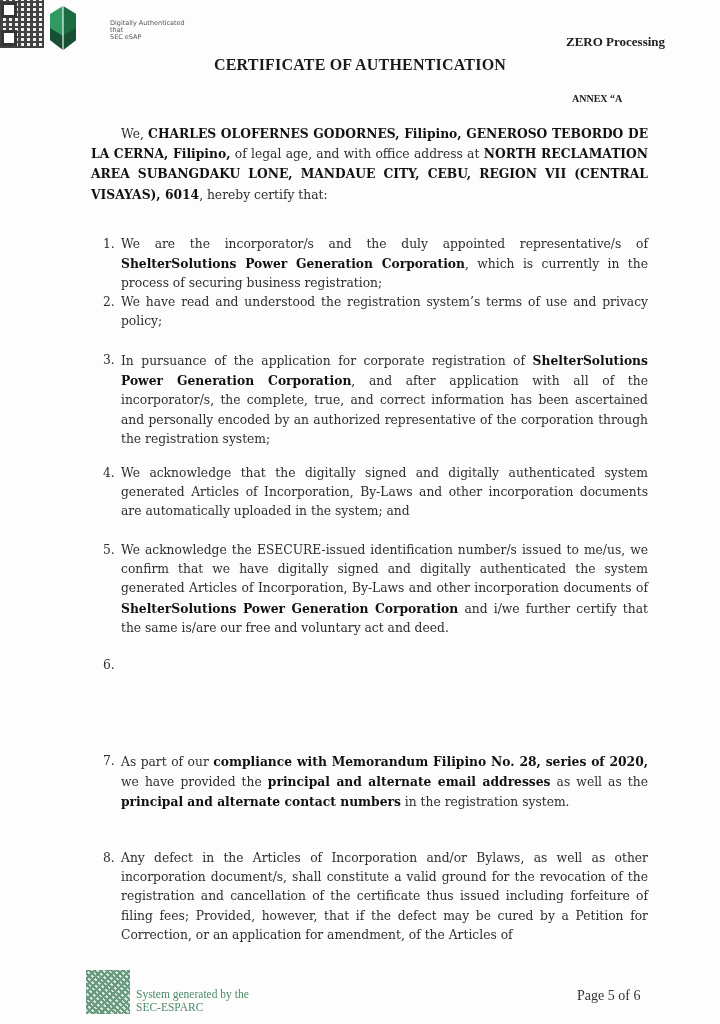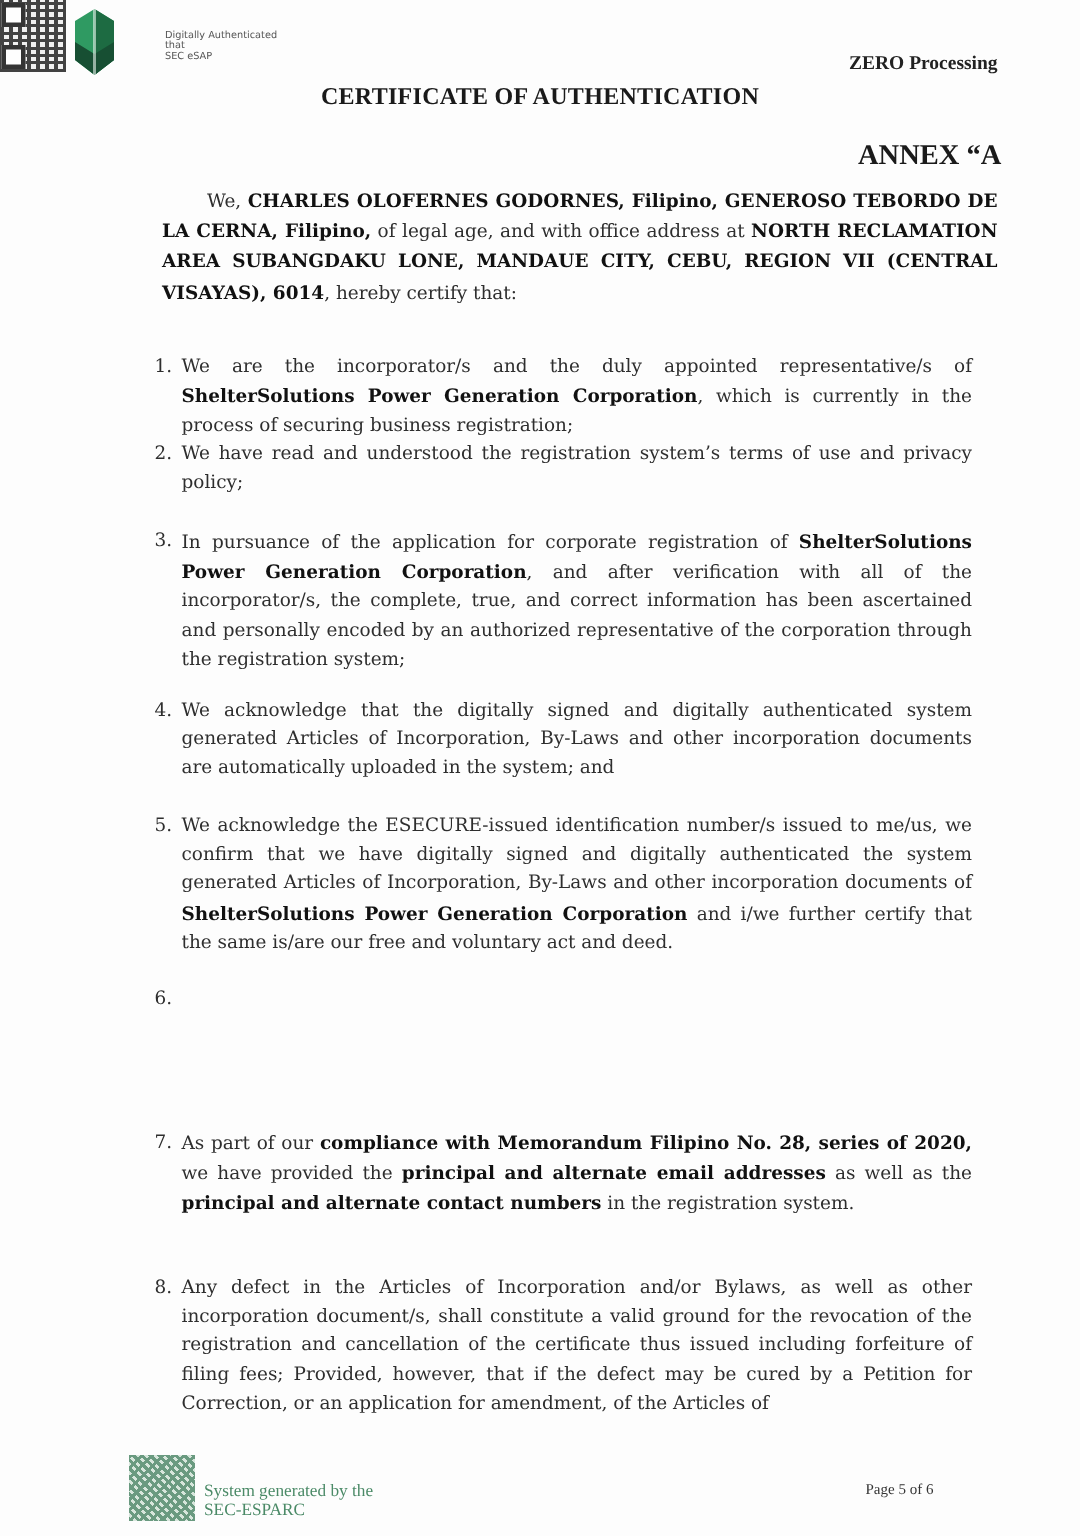--- a/index.html
+++ b/index.html
@@ -10,70 +10,70 @@
         repeating-linear-gradient(90deg, #222 0 3px, transparent 3px 6px),
         repeating-linear-gradient(0deg, #222 0 2px, transparent 2px 5px);
       background-color:#eee; opacity:.85; }
     .qr-top::before, .qr-top::after { content:""; position:absolute; width:10px; height:10px; border:3px solid #111; background:#fff; }
     .qr-top::before { left:1px; top:2px; }
     .qr-top::after { left:1px; bottom:2px; }
     .logo { position:absolute; left:50px; top:6px; width:26px; height:44px; }
     .auth-text { position:absolute; left:83px; top:20px; font-family:"DejaVu Sans", sans-serif; font-size:6.5px; line-height:7px; color:#555;margin-left:27px; }
     .zero { position:absolute; left:566px; top:34px; font-family:"Liberation Serif", serif; font-weight:bold; font-size:13px; color:#222; }
     .title { position:absolute; left:0; right:0; top:56px; text-align:center; font-family:"Liberation Serif", serif; font-weight:bold; font-size:16px; color:#1a1a1a; letter-spacing:.2px; }
-    .annex { position:absolute; left:572px; top:93px; font-family:"Liberation Serif", serif; font-weight:bold; font-size:19px; color:#1a1a1a; }
+    .annex { position:absolute; left:572px; top:93px; font-family:"Liberation Serif", serif; font-weight:bold; font-size:10px; color:#1a1a1a; }
     .body-text { position:absolute; left:121px; width:527px; font-size:12.3px; line-height:19.2px; text-align:justify; color:#2e2e2e; }
     .intro { top:124px; text-indent:30px; }
     b { color:#111; }
     .item { position:absolute; left:121px; width:527px; font-size:12.3px; line-height:19.2px; text-align:justify; color:#2e2e2e; }
     .num { position:absolute; left:-18px; top:0; }
     .footer-qr { position:absolute; left:86px; top:970px; width:44px; height:44px;
       background:
         repeating-linear-gradient(45deg, #6a9a80 0 2px, transparent 2px 4px),
         repeating-linear-gradient(-45deg, #6a9a80 0 2px, transparent 2px 5px);
       background-color:#d7e6dc; }
     .footer-text { position:absolute; left:136px; top:988px; font-family:"Liberation Serif", serif; font-size:11.5px; line-height:13px; color:#4b8a67; }
-    .page-num { position:absolute; left:577px; top:988px; font-family:"Liberation Serif", serif; font-size:10px; color:#333; }
+    .page-num { position:absolute; left:577px; top:988px; font-family:"Liberation Serif", serif; font-size:14px; color:#333; }
   </style>
 </head>
 <body>
 
 <div class="qr-top"></div>
 <svg class="logo" viewBox="0 0 26 44">
   <polygon points="13,0 26,8 26,34 13,44 0,34 0,8" fill="#2f9a62"></polygon>
   <polygon points="13,0 26,8 26,34 13,44" fill="#1d6b42"></polygon>
   <polygon points="0,22 13,30 26,22 26,34 13,44 0,34" fill="#174f33"></polygon>
   <rect x="12" y="0" width="2" height="44" fill="#eaf5ee" opacity=".6"></rect>
 </svg>
 <div class="auth-text">
   <div>Digitally Authenticated</div>
   <div>that</div>
   <div>SEC eSAP</div>
 </div>
 <div class="zero">ZERO Processing</div>
 <div class="title">CERTIFICATE OF AUTHENTICATION</div>
 <div class="annex">ANNEX “A</div>
 
-<div class="body-text intro" style="left:108px; width:557px;">
+<div class="body-text intro" style="left:91px; width:557px;">
   <span>We, </span><b>CHARLES OLOFERNES GODORNES, Filipino, GENEROSO TEBORDO DE LA CERNA, Filipino,</b><span> of legal age, and with office address at </span><b>NORTH RECLAMATION AREA SUBANGDAKU LONE, MANDAUE CITY, CEBU, REGION VII (CENTRAL VISAYAS), 6014</b><span>, hereby certify that:</span>
 </div>
 
 <div class="item" style="top:235px;">
   <span class="num">1.</span>
   <span>We are the incorporator/s and the duly appointed representative/s of </span><b>ShelterSolutions Power Generation Corporation</b><span>, which is currently in the process of securing business registration;</span>
 </div>
 
 <div class="item" style="top:293px;">
   <span class="num">2.</span>
   <span>We have read and understood the registration system’s terms of use and privacy policy;</span>
 </div>
 
 <div class="item" style="top:351px;">
   <span class="num">3.</span>
-  <span>In pursuance of the application for corporate registration of </span><b>ShelterSolutions Power Generation Corporation</b><span>, and after verification with all of the incorporator/s, the complete, true, and correct information has been ascertained and personally encoded by an authorized representative of the corporation through the registration system;</span>
+  <span>In pursuance of the application for corporate registration of </span><b>ShelterSolutions Power Generation Corporation</b><span>, and after application with all of the incorporator/s, the complete, true, and correct information has been ascertained and personally encoded by an authorized representative of the corporation through the registration system;</span>
 </div>
 
 <div class="item" style="top:464px;">
   <span class="num">4.</span>
   <span>We acknowledge that the digitally signed and digitally authenticated system generated Articles of Incorporation, By-Laws and other incorporation documents are automatically uploaded in the system; and</span>
 </div>
 
 <div class="item" style="top:541px;">
   <span class="num">5.</span>
   <span>We acknowledge the ESECURE-issued identification number/s issued to me/us, we confirm that we have digitally signed and digitally authenticated the system generated Articles of Incorporation, By-Laws and other incorporation documents of </span><b>ShelterSolutions Power Generation Corporation</b><span> and i/we further certify that the same is/are our free and voluntary act and deed.</span>

